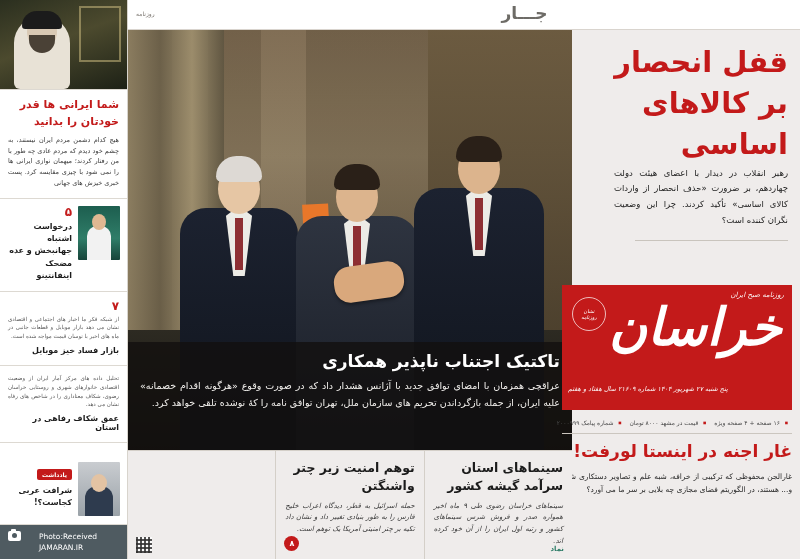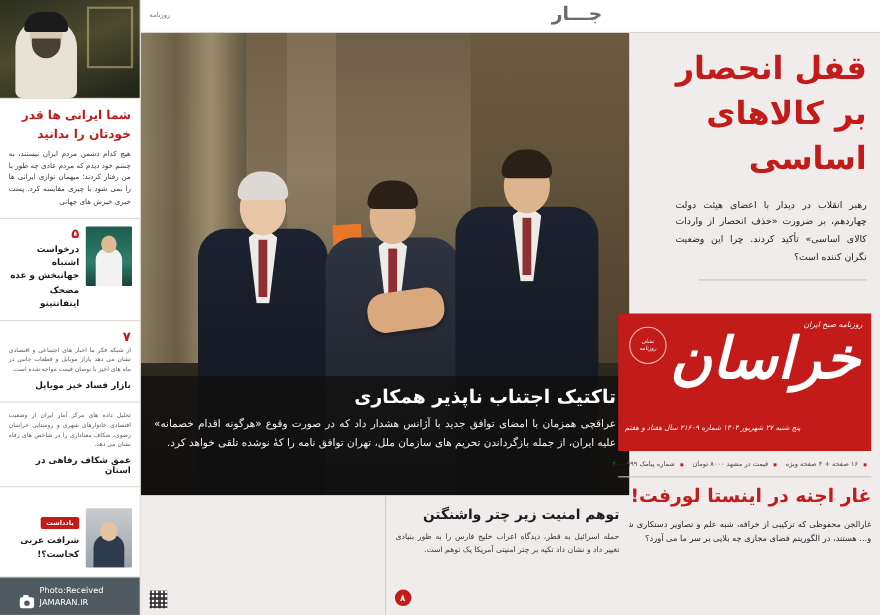--- a/index.html
+++ b/index.html
@@ -114,22 +114,22 @@
 
   .sb-tag {
     display: inline-block; background: #c31a1a; color: #fff;
     font-size: 6px; font-weight: bold; padding: 2px 5px; border-radius: 2px;
     margin-bottom: 5px;
   }
   .sb-spacer { flex: 1 1 auto; }
 
   .sb-credit {
     background: #4f5b61; color: #fff; font-size: 7.5px; line-height: 1.5;
-    padding: 6px 18px; text-align: left; direction: ltr;
-    display: flex; align-items: flex-end; gap: 5px;
+    padding: 6px 8px; text-align: left; direction: ltr;
+    display: flex; align-items: flex-start; gap: 18px;
   }
   .sb-credit .cam {
     width: 13px; height: 10px; background: #fff; border-radius: 2px;
     position: relative; flex: 0 0 13px;
   }
   .sb-credit .cam::after {
     content: ""; position: absolute; left: 4px; top: 2.5px;
     width: 5px; height: 5px; border-radius: 50%; background: #4f5b61;
   }
   .sb-credit .cam::before {
@@ -245,21 +245,21 @@
   
   .lead {
     position: absolute; right: 0; top: 30px; width: 196px; height: 260px;
     padding: 12px 12px 0 10px;
   }
   .lead h1 {
     color: #c31a1a; font-size: 29px; font-weight: bold; line-height: 1.42;
     text-align: right; letter-spacing: -0.5px;
   }
   .lead .deck {
-    margin-top: 14px; font-size: 8.5px; line-height: 1.85; color: #232323;
+    font-size: 8.5px; line-height: 1.85; color: #232323;
     text-align: justify; text-align-last: right;
   }
   .lead .rule {
     margin-top: 12px; height: 1px; background: #c9c4bd; width: 88%; margin-right: 0;
   }
 
   
   .nameplate {
     position: absolute; right: 8px; top: 285px; width: 230px; height: 125px;
     background: #c31a1a; color: #fff; overflow: hidden; font-style: italic;
@@ -321,21 +321,21 @@
     flex: 1 1 0; padding: 8px 9px 6px 9px;
     border-left: 1px solid #d4cfc8; position: relative;
   }
   .bcol:last-child { border-left: none; }
   .bcol h4 {
     font-size: 12.5px; font-weight: bold; color: #1b1b1b; line-height: 1.42;
     text-align: right;
   }
   .bcol p {
     margin-top: 6px; font-size: 7px; line-height: 1.7; color: #3a3a3a;
-    text-align: justify; text-align-last: right;
+    text-align: justify; text-align-last: right; font-style: italic;
   }
   .bcol .pg {
     position: absolute; left: 8px; bottom: 8px; width: 15px; height: 15px;
     border-radius: 50%; background: #c31a1a; color: #fff; font-size: 8px;
     display: flex; align-items: center; justify-content: center; font-weight: bold;
   }
   .bcol .logo-mark {
     position: absolute; right: 8px; bottom: 6px; font-size: 7px; color: #2f7d68;
     font-weight: bold;
   }
@@ -478,20 +478,25 @@
       <span class="bt">شماره پیامک ۲۰۰۰۹۹۹</span>
     </div>
 
     <div class="br-head">
       <h3>غار اجنه در اینستا لورفت!</h3>
       <p>غارالجن محفوظی که ترکیبی از خرافه، شبه علم و تصاویر دستکاری شده و... هستند، در الگوریتم فضای مجازی چه بلایی بر سر ما می آورد؟</p>
     </div>
 
     <div class="bottom-row">
       <div class="bcol">
+        <h4>سینماهای استان سرآمد گیشه کشور</h4>
+        <p>سینماهای خراسان رضوی طی ۹ ماه اخیر همواره صدر و فروش شرس سینماهای کشور و رتبه اول ایران را از آن خود کرده اند.</p>
+        <span class="logo-mark">نماد</span>
+      </div>
+      <div class="bcol">
         <h4>توهم امنیت زیر چتر واشنگتن</h4>
         <p>حمله اسرائیل به قطر، دیدگاه اعراب خلیج فارس را به طور بنیادی تغییر داد و نشان داد تکیه بر چتر امنیتی آمریکا یک توهم است.</p>
         <span class="pg">۸</span>
       </div>
       <div class="bcol">
         <div class="qr"></div>
       </div>
     </div>
 
   </div>

